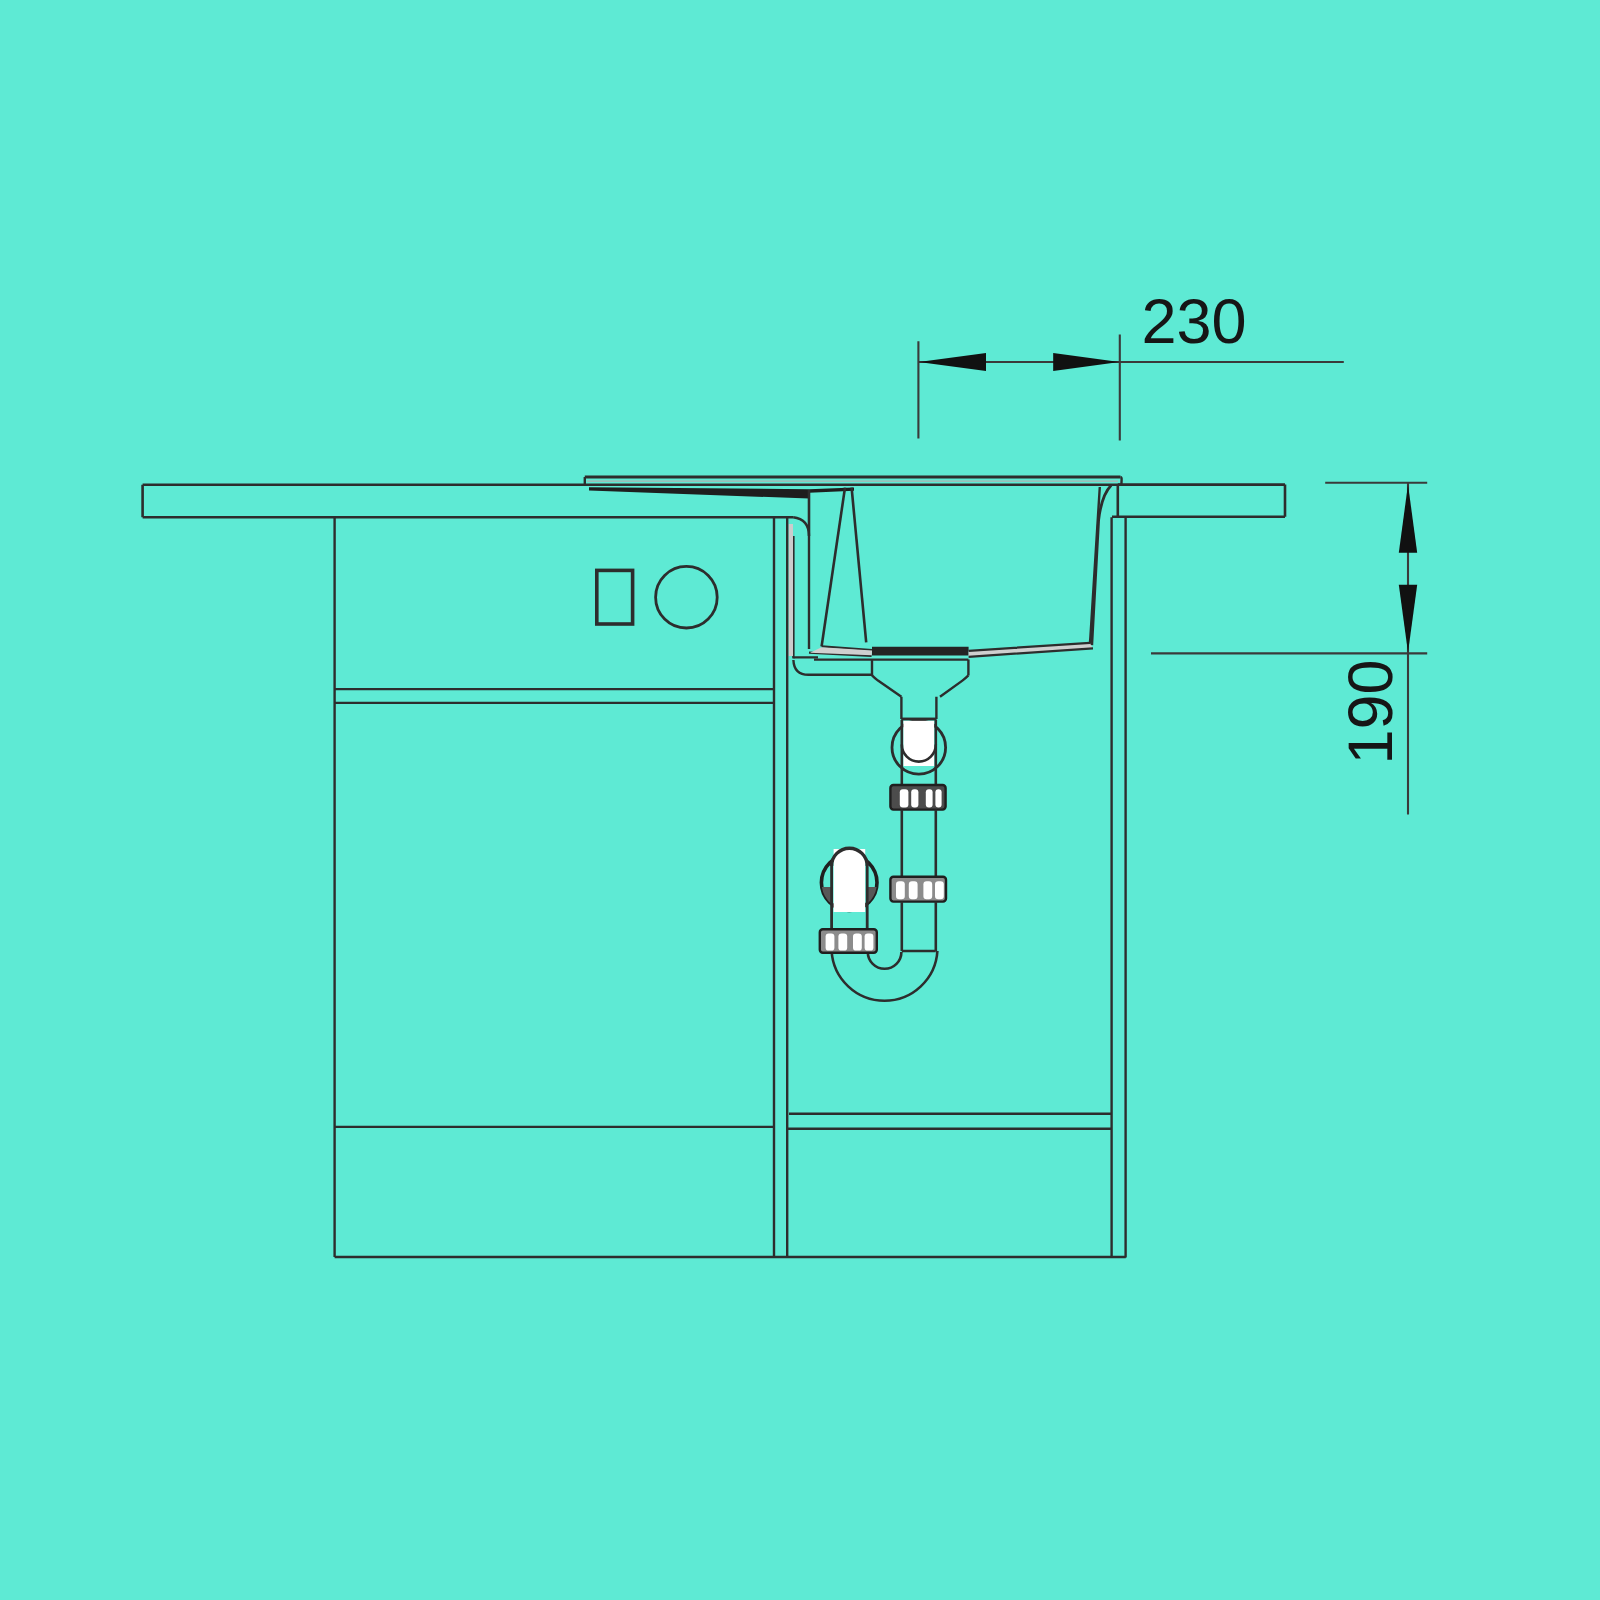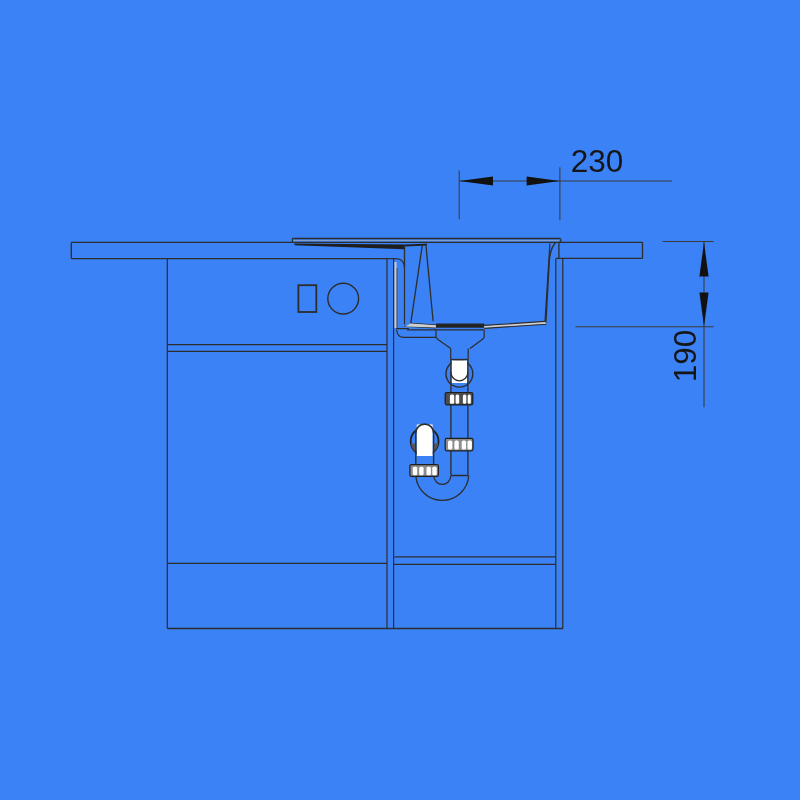--- a/index.html
+++ b/index.html
@@ -1,16 +1,16 @@
 <!DOCTYPE html>
 <html><head>
 <meta charset="utf-8">
 <style>
   html,body{margin:0;padding:0;background:#ffffff;}
-  #page{width:800px;height:800px;position:relative;background:#3b82f6;}
+  #page{width:800px;height:800px;position:relative;background:#5eead4;}
   svg{position:absolute;left:0;top:0;}
   text{font-family:"Liberation Sans", sans-serif;fill:#161616;}
 </style>
 </head>
 <body>
 <div id="page">
 <svg width="800" height="800" viewBox="0 0 800 800" fill="none" stroke-linecap="butt">
 
   <g stroke="#2d2d2d" stroke-width="1.3">
     <path d="M71.3 242.4 H292.5 M71.3 258.6 H396.6 M71.3 242.4 V258.6"></path>

